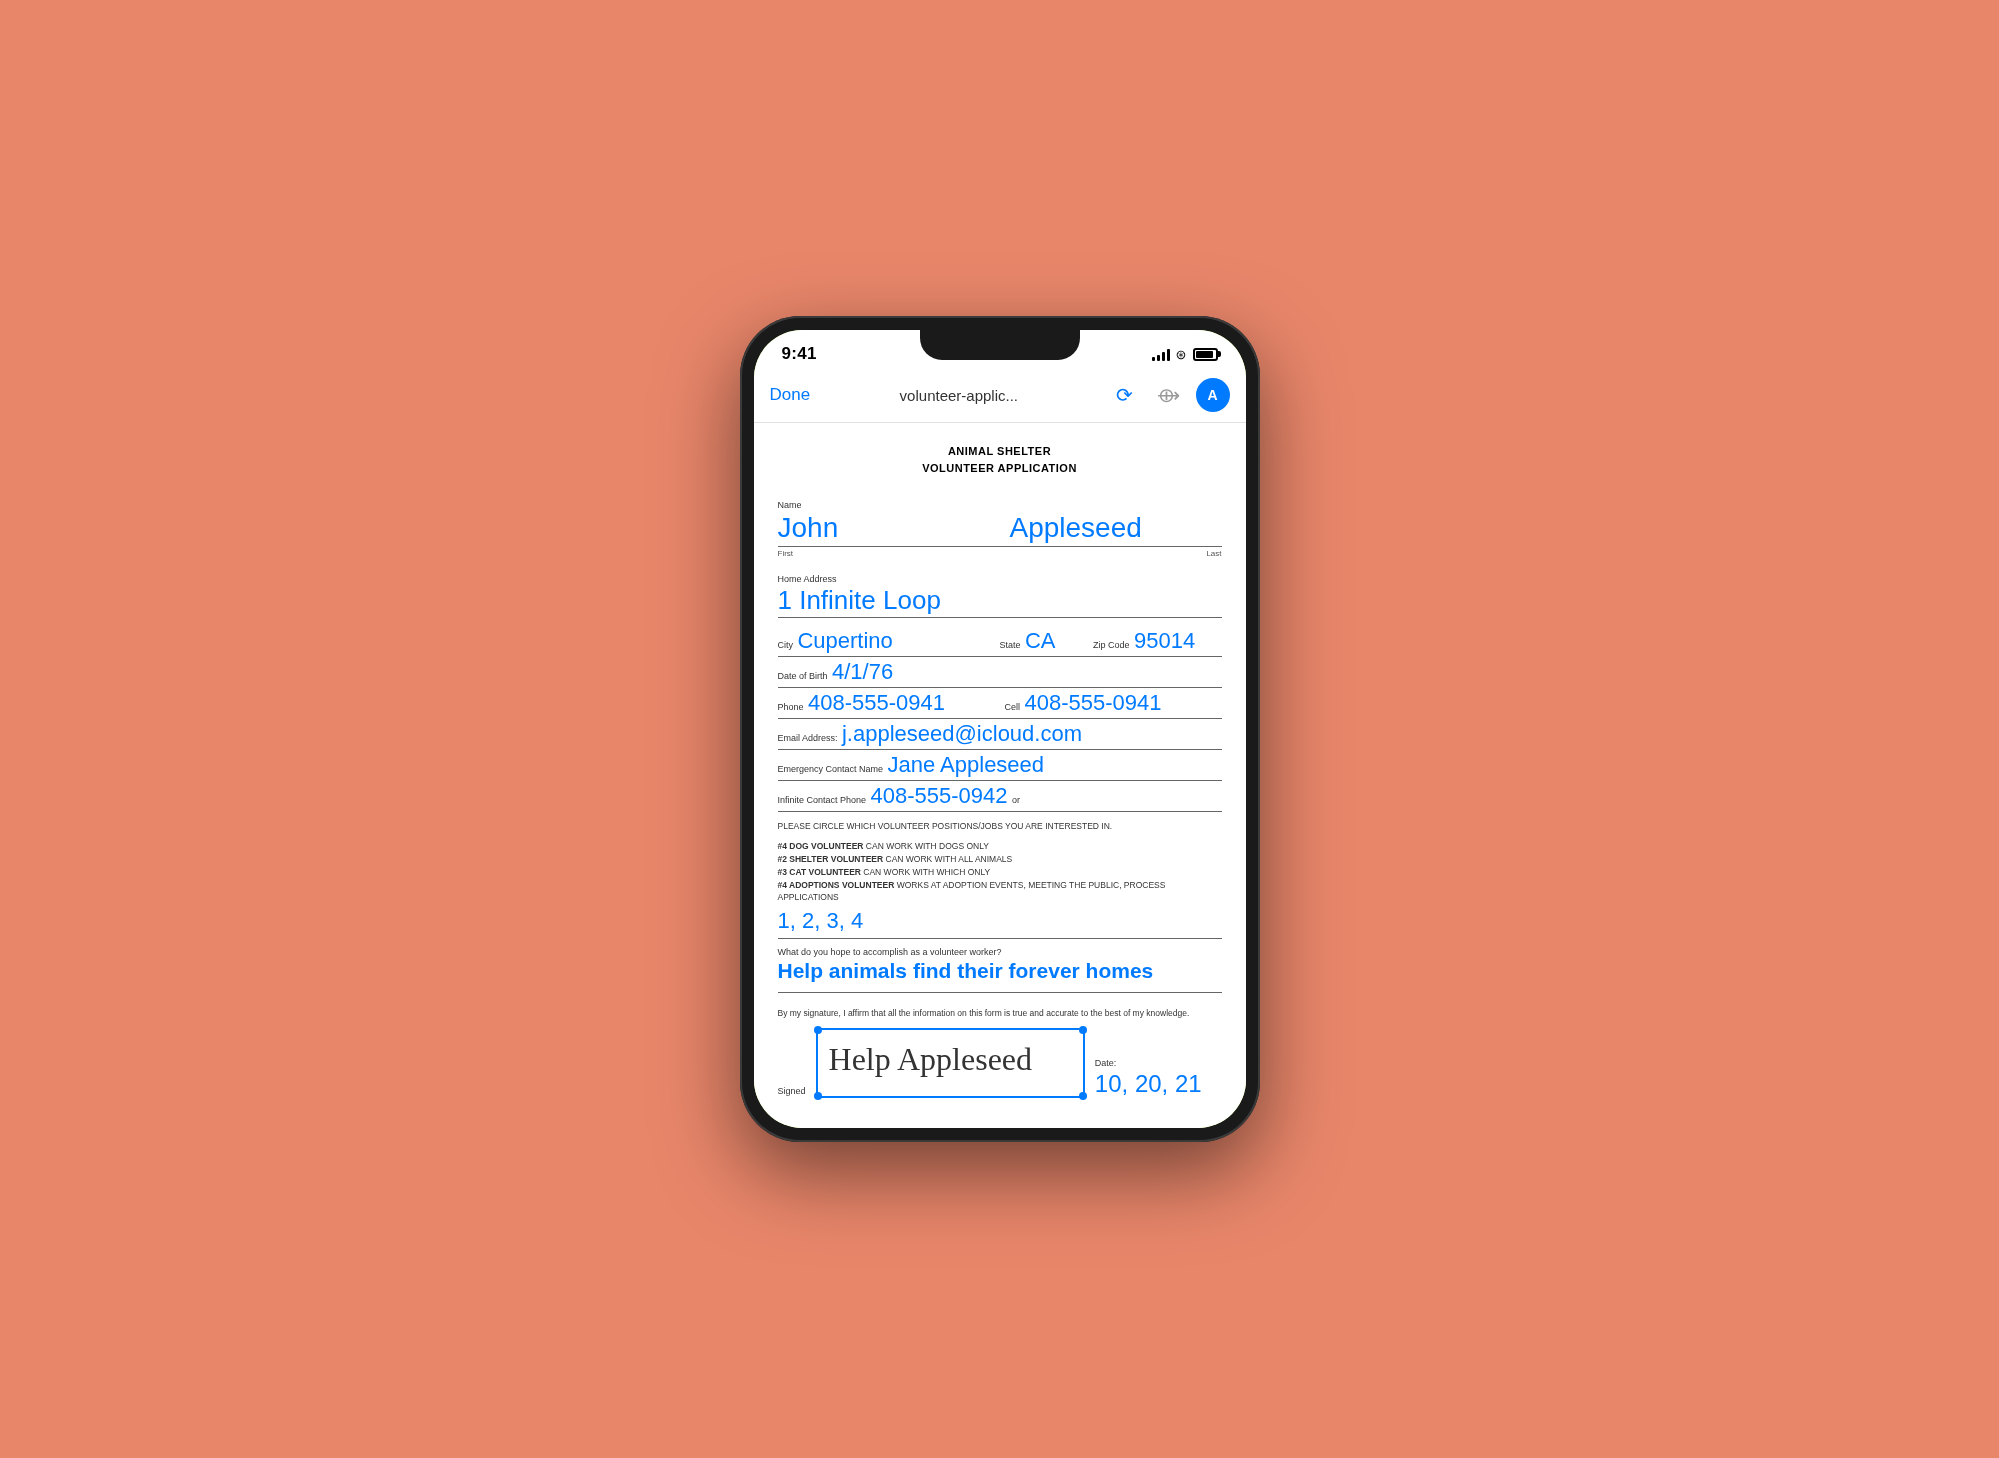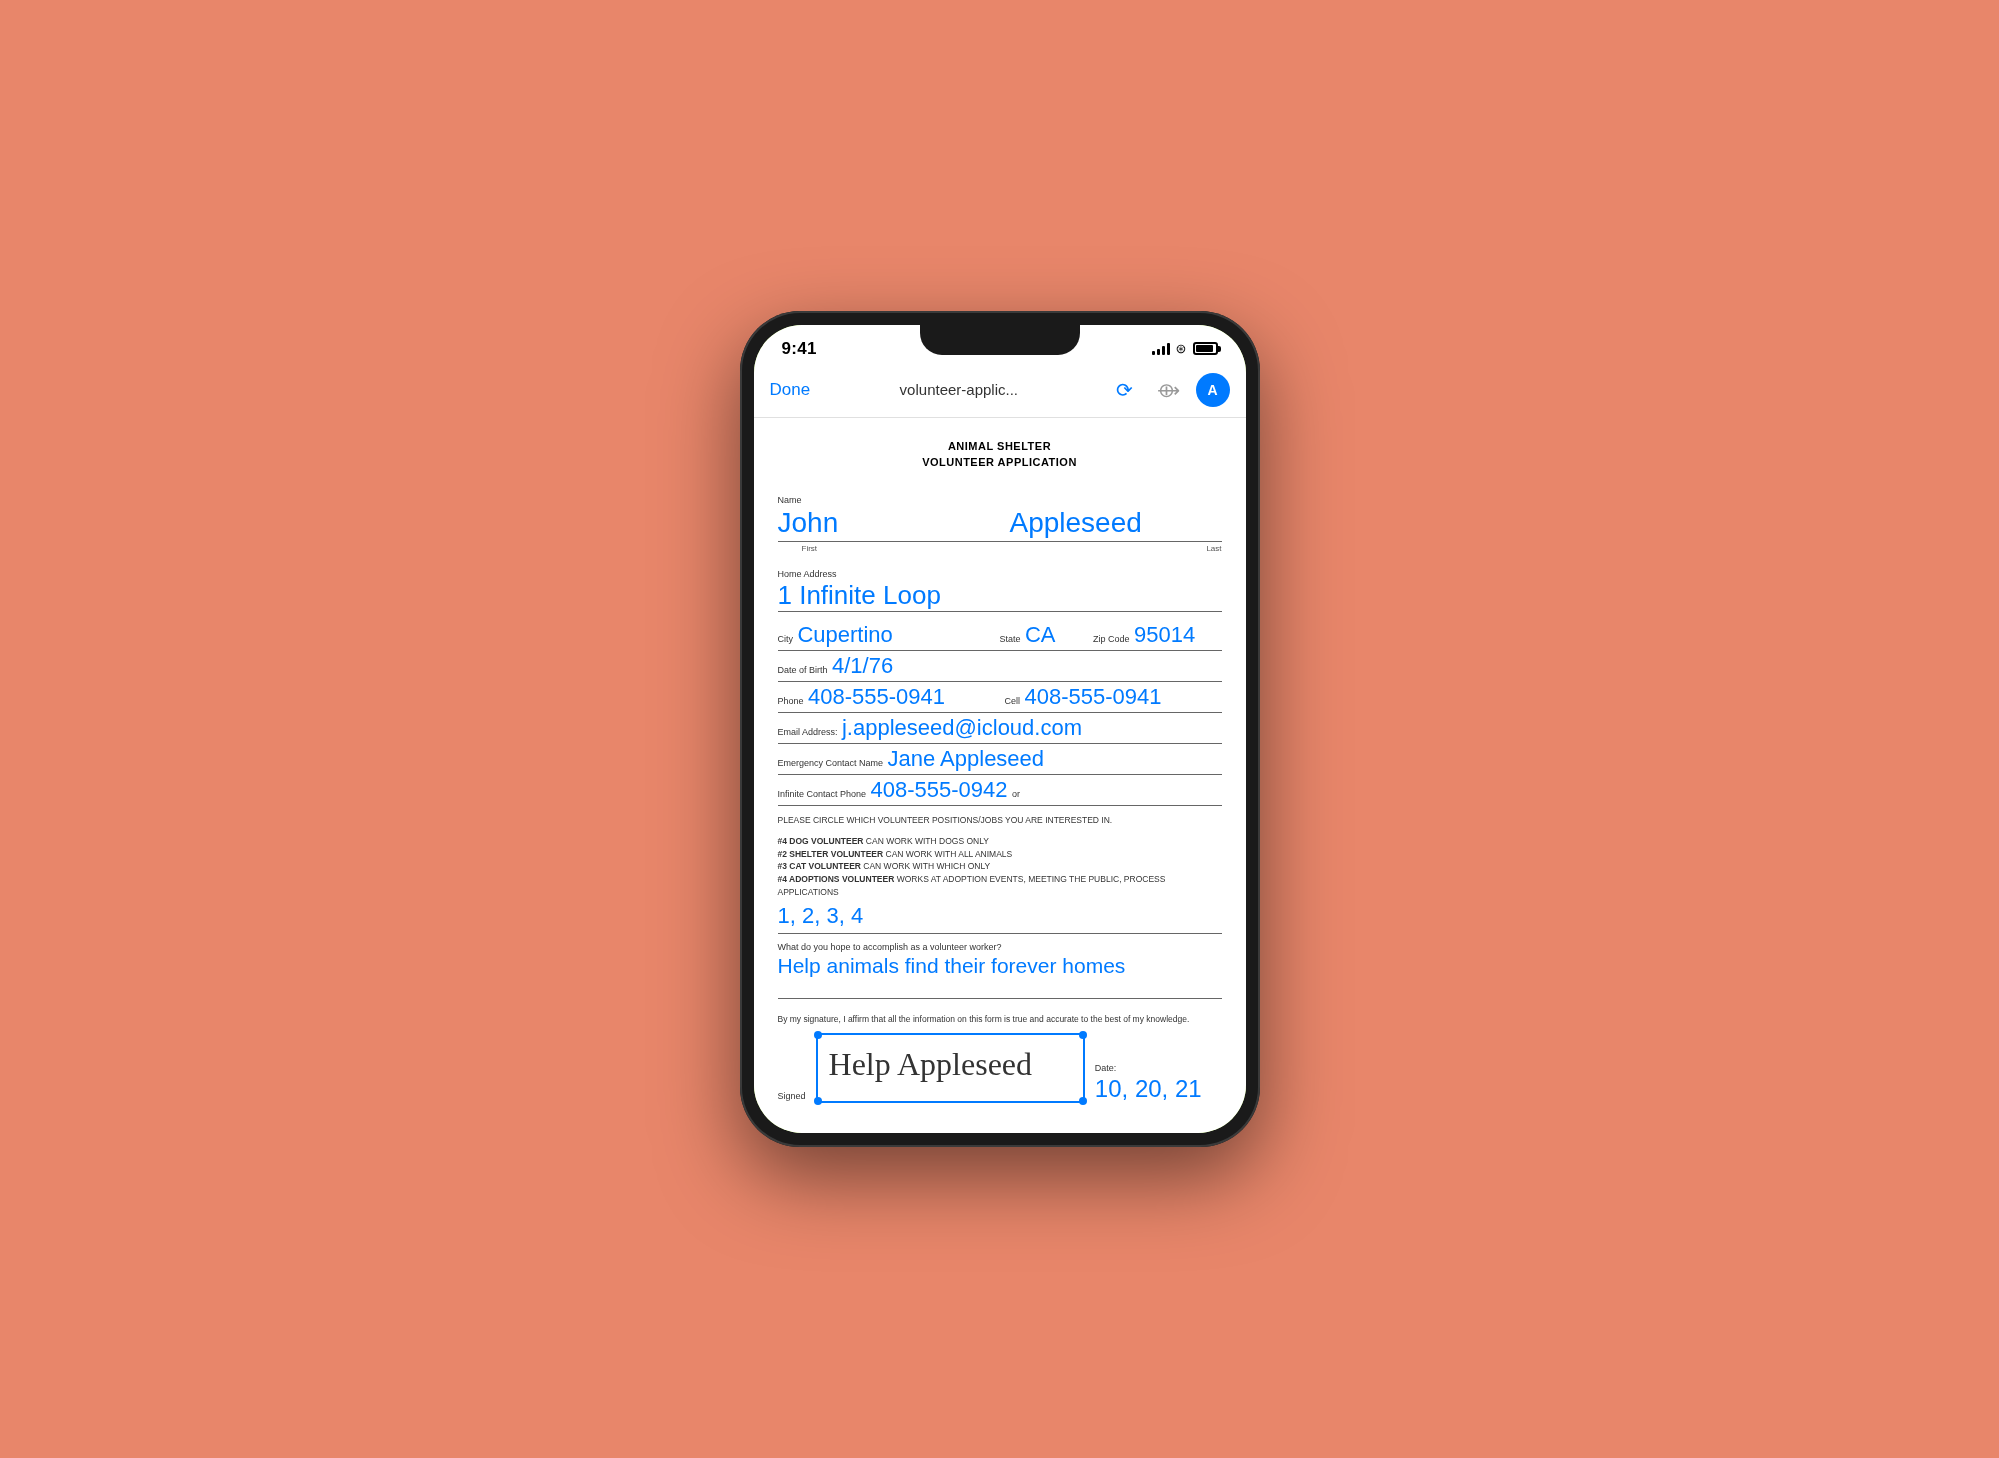--- a/index.html
+++ b/index.html
@@ -221,21 +221,20 @@
       padding-bottom: 2px;
       margin-bottom: 2px;
     }
 
     .sub-labels {
       display: flex;
       justify-content: space-between;
       font-size: 8px;
       color: #555;
       margin-top: 1px;
-      margin-left: 24px;
     }
 
     .name-row {
       display: flex;
       gap: 20px;
       align-items: flex-end;
       border-bottom: 1px solid #666;
       padding-bottom: 2px;
     }
 
@@ -313,23 +312,23 @@
 
     .goal-label {
       font-size: 9px;
       color: #333;
       margin-bottom: 2px;
     }
 
     .goal-value {
       font-size: 21px;
       color: #007AFF;
-      font-weight: 400;
-      border-bottom: 1px solid #666;
-      padding-bottom: 20px;
+      font-weight: 700;
+      border-bottom: 1px solid #666;
+      padding-bottom: 9px;
       margin-bottom: 14px;
     }
 
     .signature-section {
       margin-top: 10px;
     }
 
     .affirmation-text {
       font-size: 8.5px;
       color: #333;

